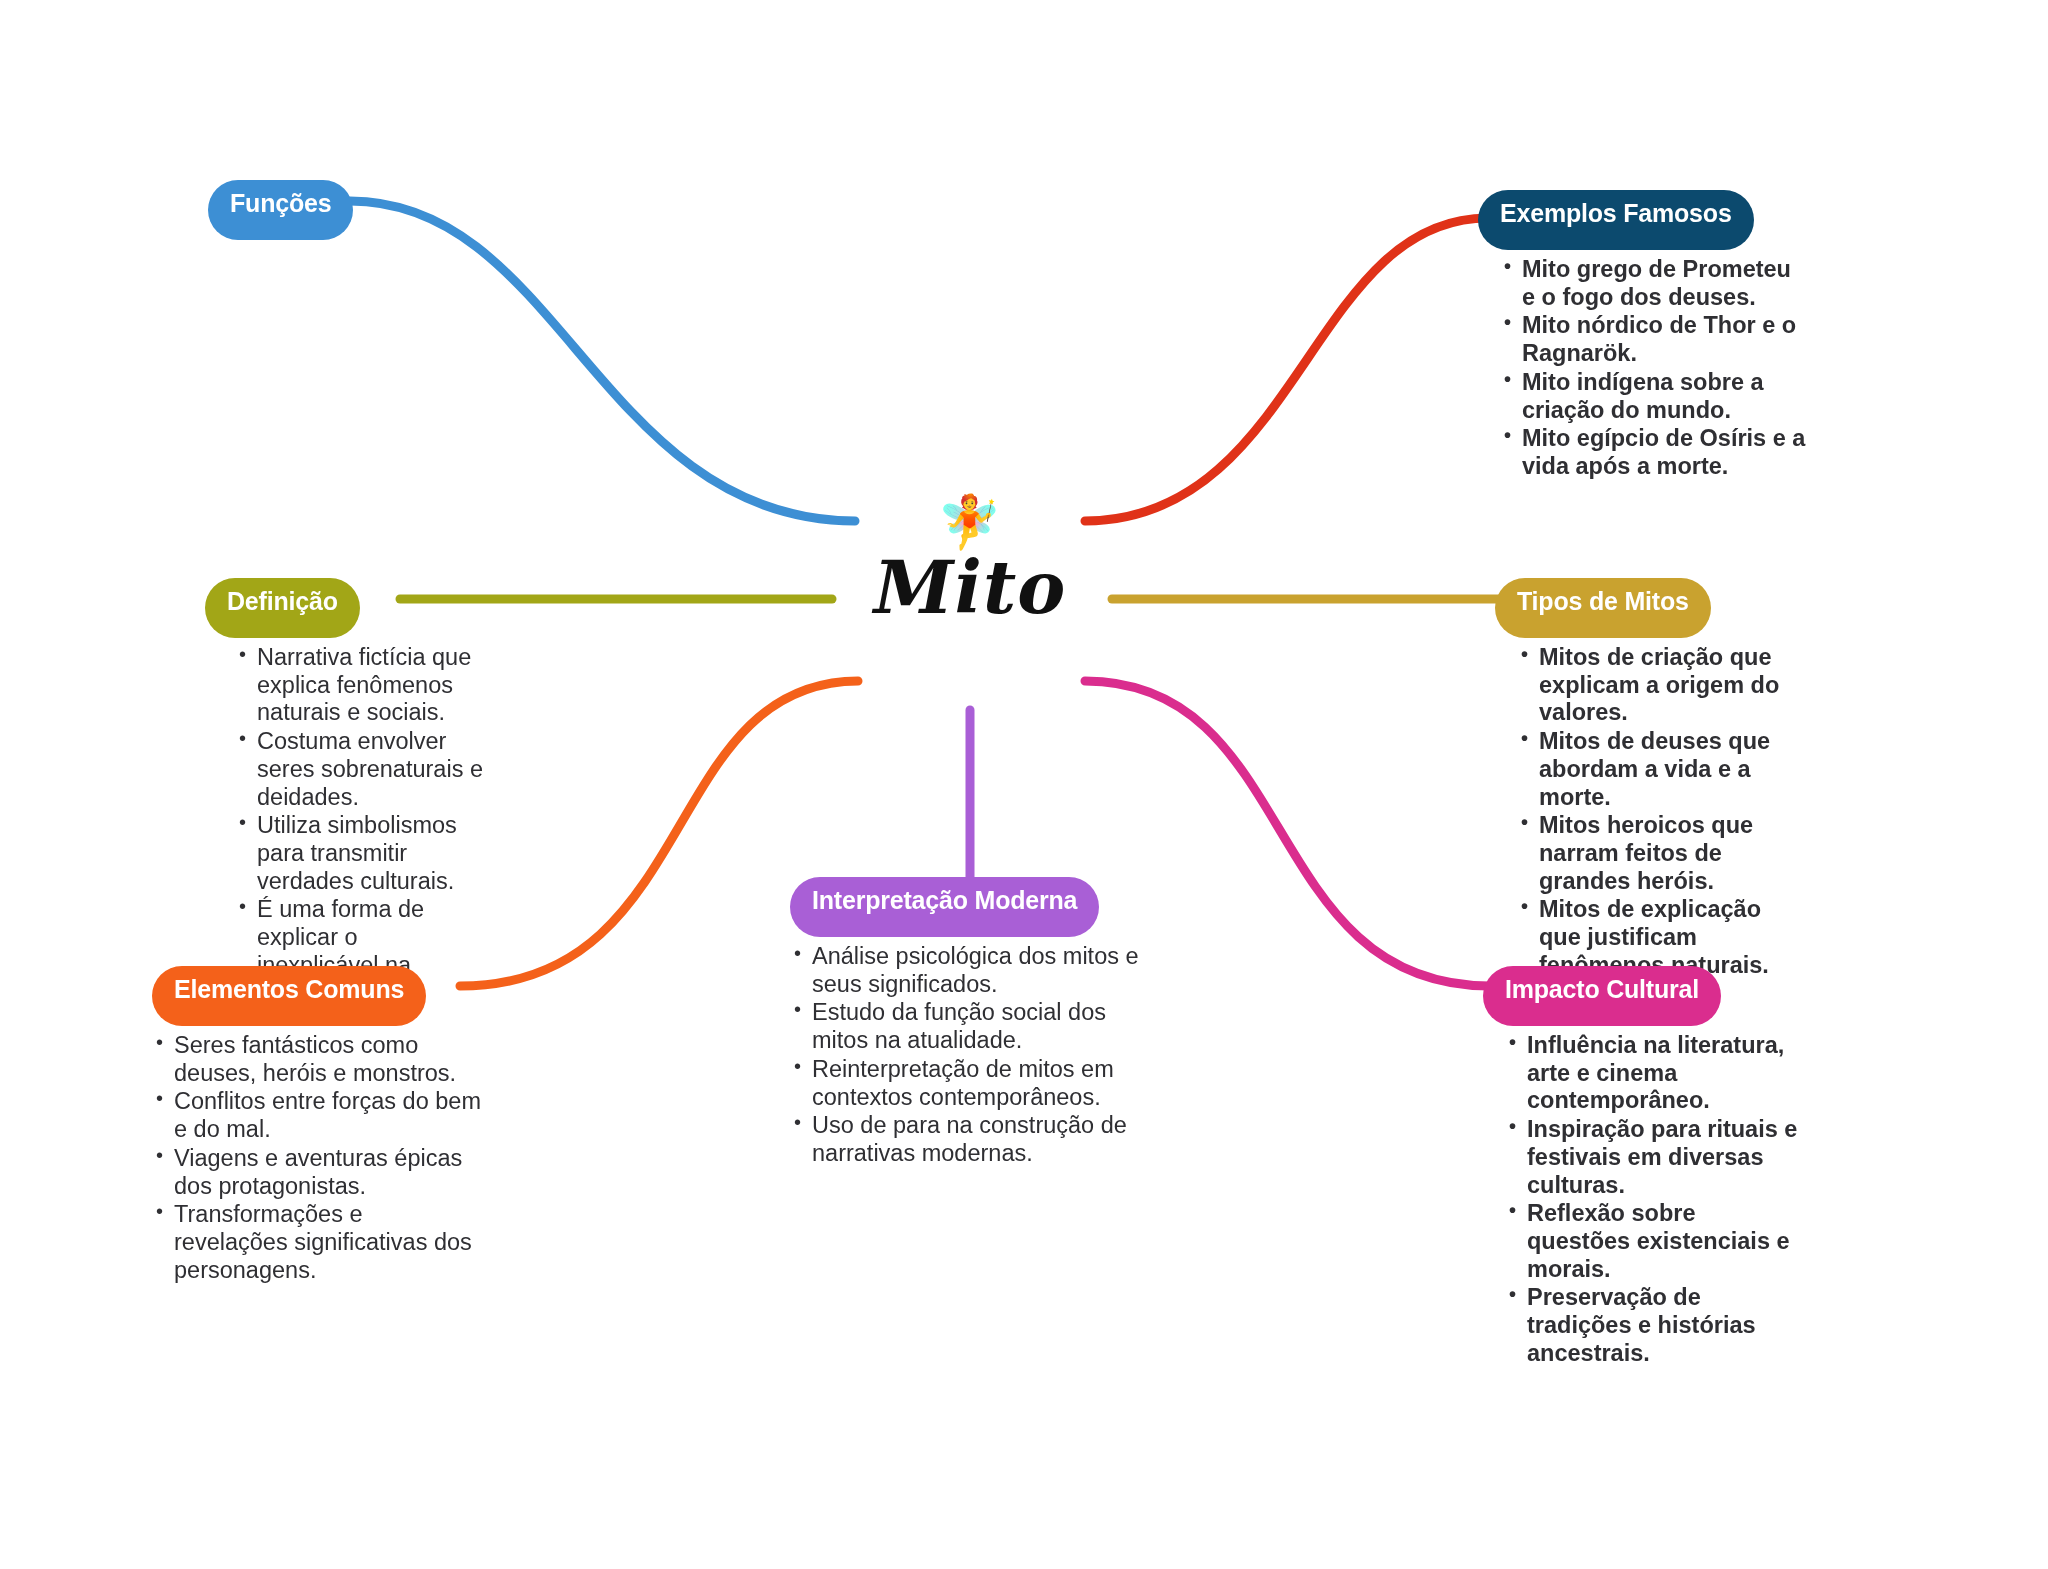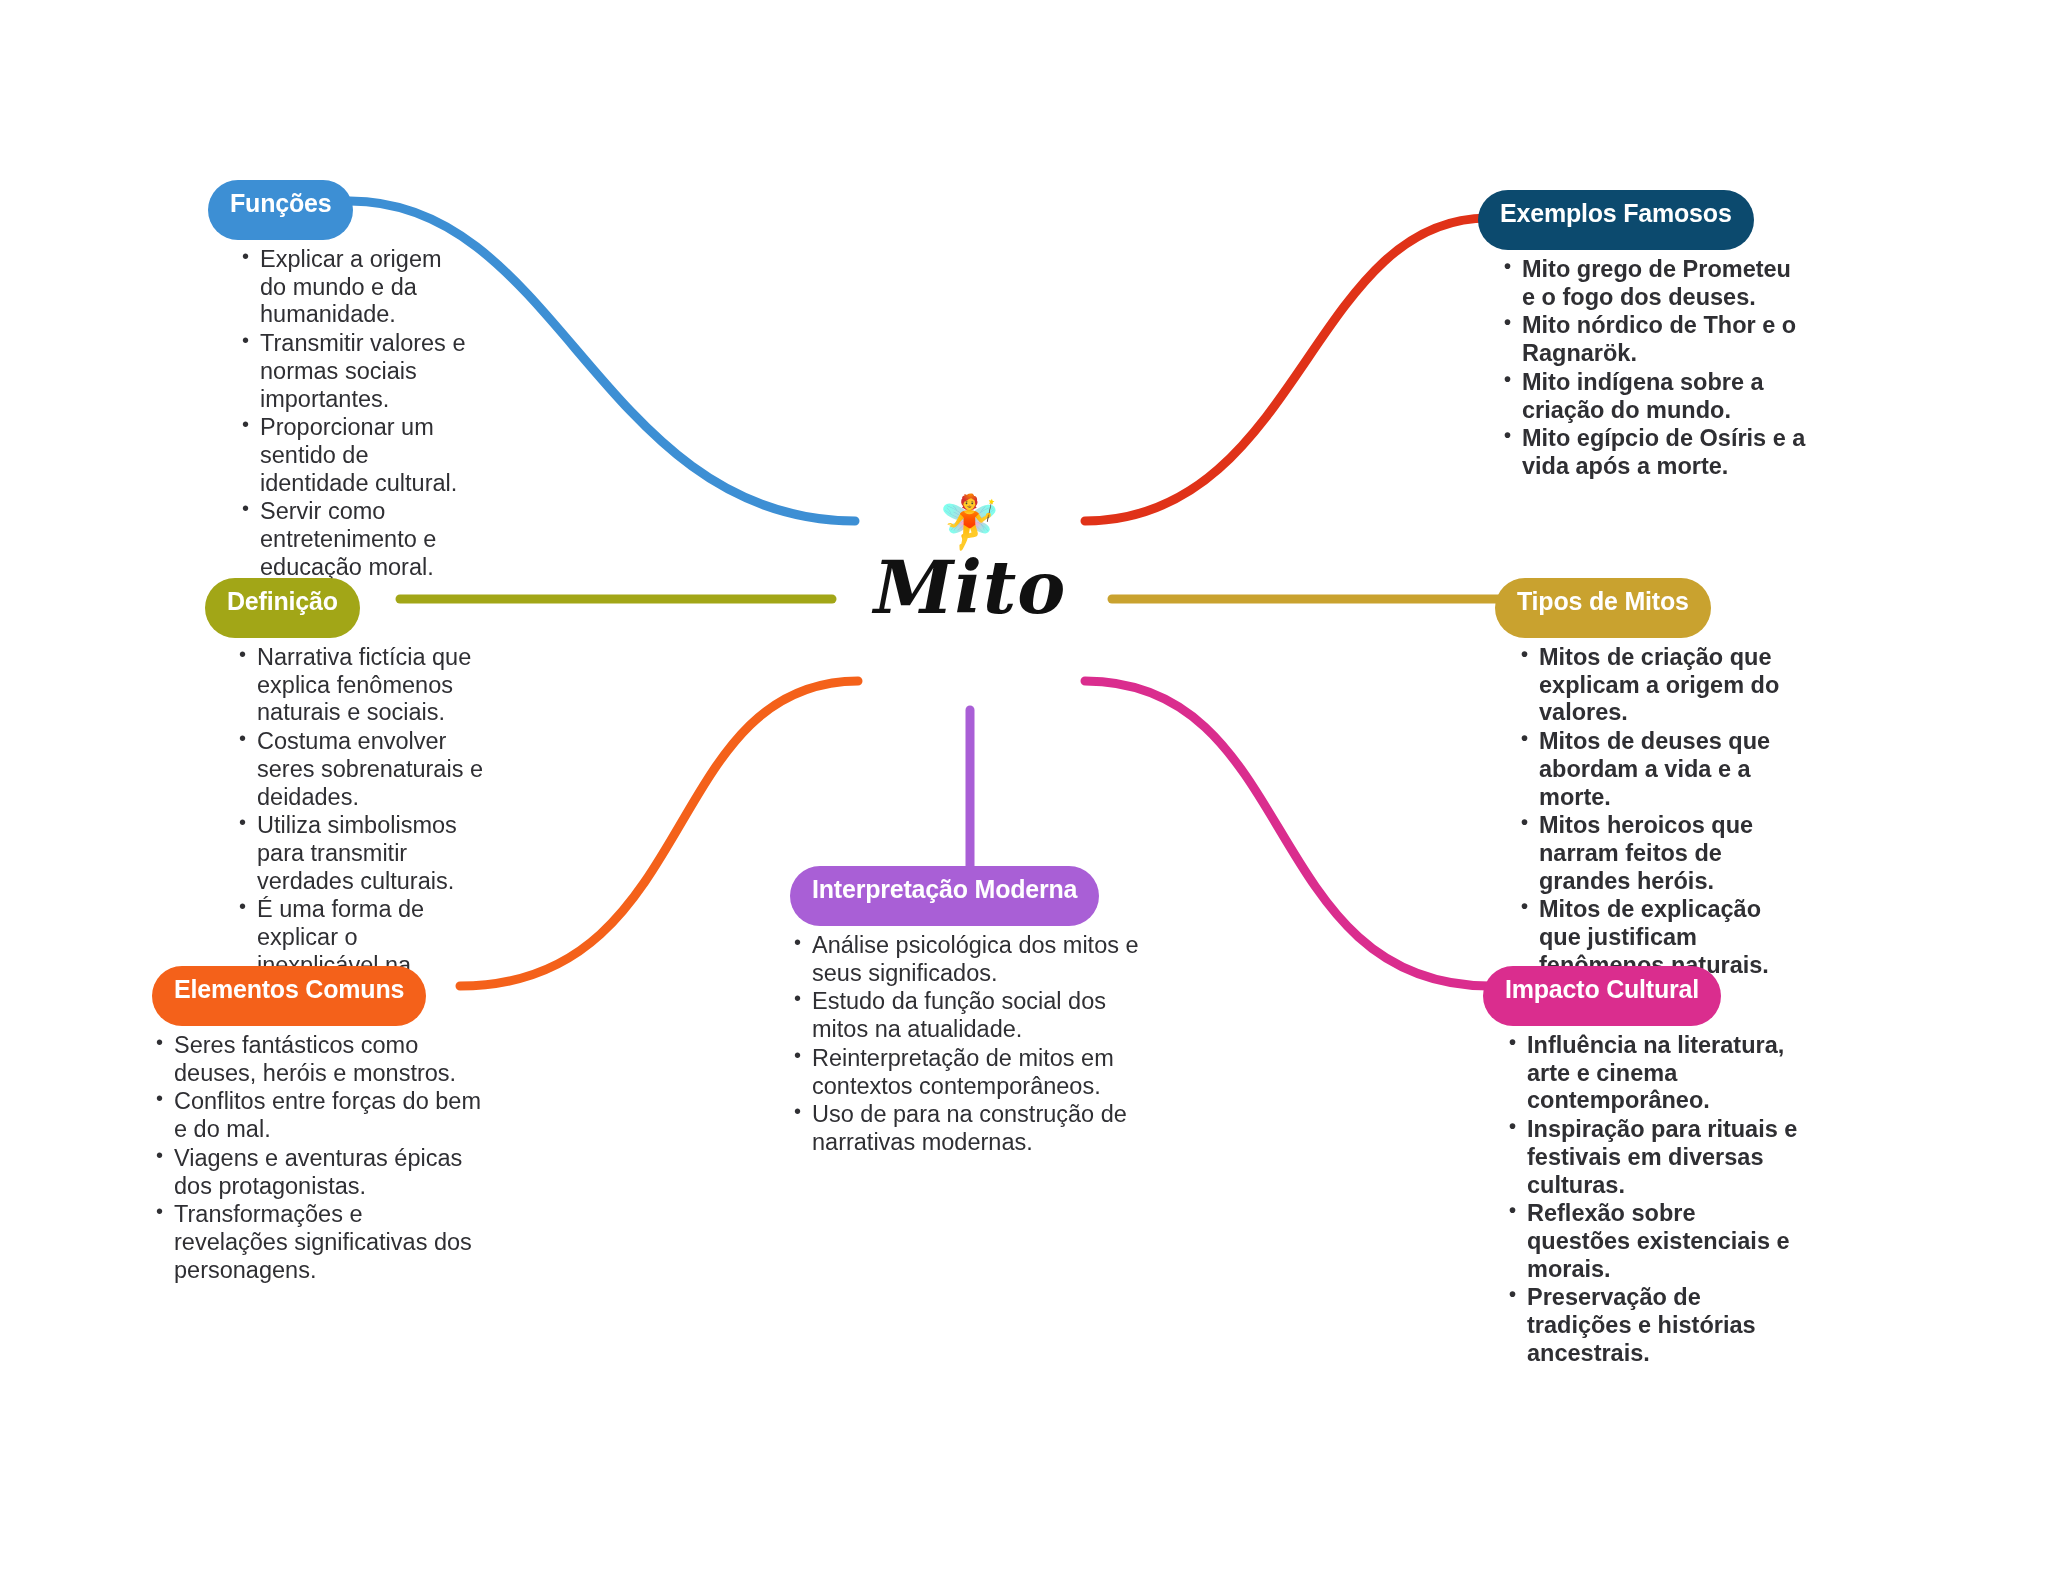--- a/index.html
+++ b/index.html
@@ -117,26 +117,20 @@
 
   <div class="center-node" style="left:840px; top:496px;">
     <div class="center-emoji">🧚</div>
     <div class="center-title">Mito</div>
   </div>
 
   <div class="branch indent-sm" style="left:208px; top:180px; width:260px;">
     <div class="pill-row left">
       <div class="pill" style="background:#3D8FD4;">Funções</div>
     </div>
-    <ul class="bullets">
-      <li>Explicar a origem do mundo e da humanidade.</li>
-      <li>Transmitir valores e normas sociais importantes.</li>
-      <li>Proporcionar um sentido de identidade cultural.</li>
-      <li>Servir como entretenimento e educação moral.</li>
-    </ul>
   </div>
 
   <div class="branch indent-sm" style="left:205px; top:578px; width:280px;">
     <div class="pill-row left">
       <div class="pill" style="background:#A2A617;">Definição</div>
     </div>
     <ul class="bullets">
       <li>Narrativa fictícia que explica fenômenos naturais e sociais.</li>
       <li>Costuma envolver seres sobrenaturais e deidades.</li>
       <li>Utiliza simbolismos para transmitir verdades culturais.</li>
@@ -187,21 +181,21 @@
     <ul class="bullets">
       <li>Influência na literatura, arte e cinema contemporâneo.</li>
       <li>Inspiração para rituais e festivais em diversas culturas.</li>
       <li>Reflexão sobre questões existenciais e morais.</li>
       <li>Preservação de tradições e histórias ancestrais.</li>
     </ul>
   </div>
 
   <div class="branch indent-none" style="left:790px; top:866px; width:370px;">
     <div class="pill-row left">
-      <div class="pill" style="background:#A95FD6;">Interpretação Moderna</div>
+      <div class="pill" style="background:#A95FD6;margin-top:11px;">Interpretação Moderna</div>
     </div>
     <ul class="bullets">
       <li>Análise psicológica dos mitos e seus significados.</li>
       <li>Estudo da função social dos mitos na atualidade.</li>
       <li>Reinterpretação de mitos em contextos contemporâneos.</li>
       <li>Uso de para na construção de narrativas modernas.</li>
     </ul>
   </div>
 
 </div>

